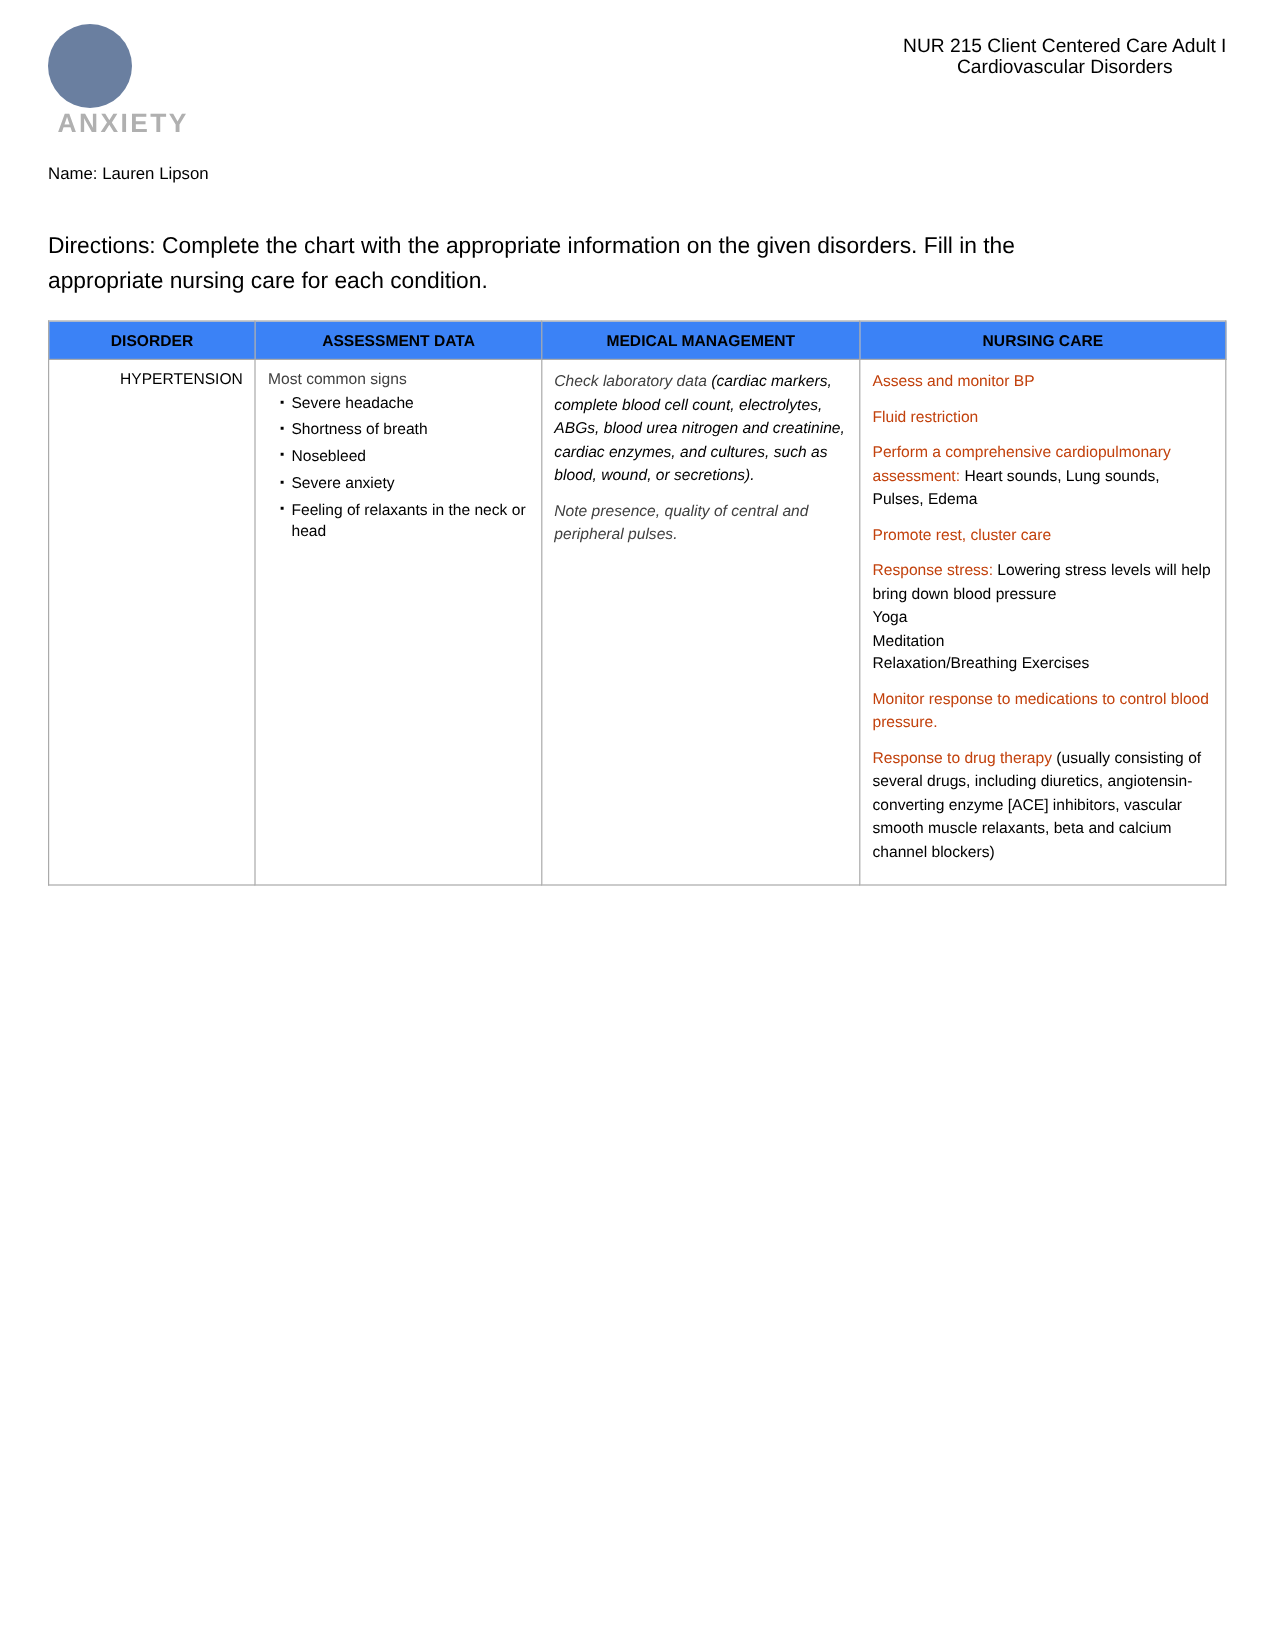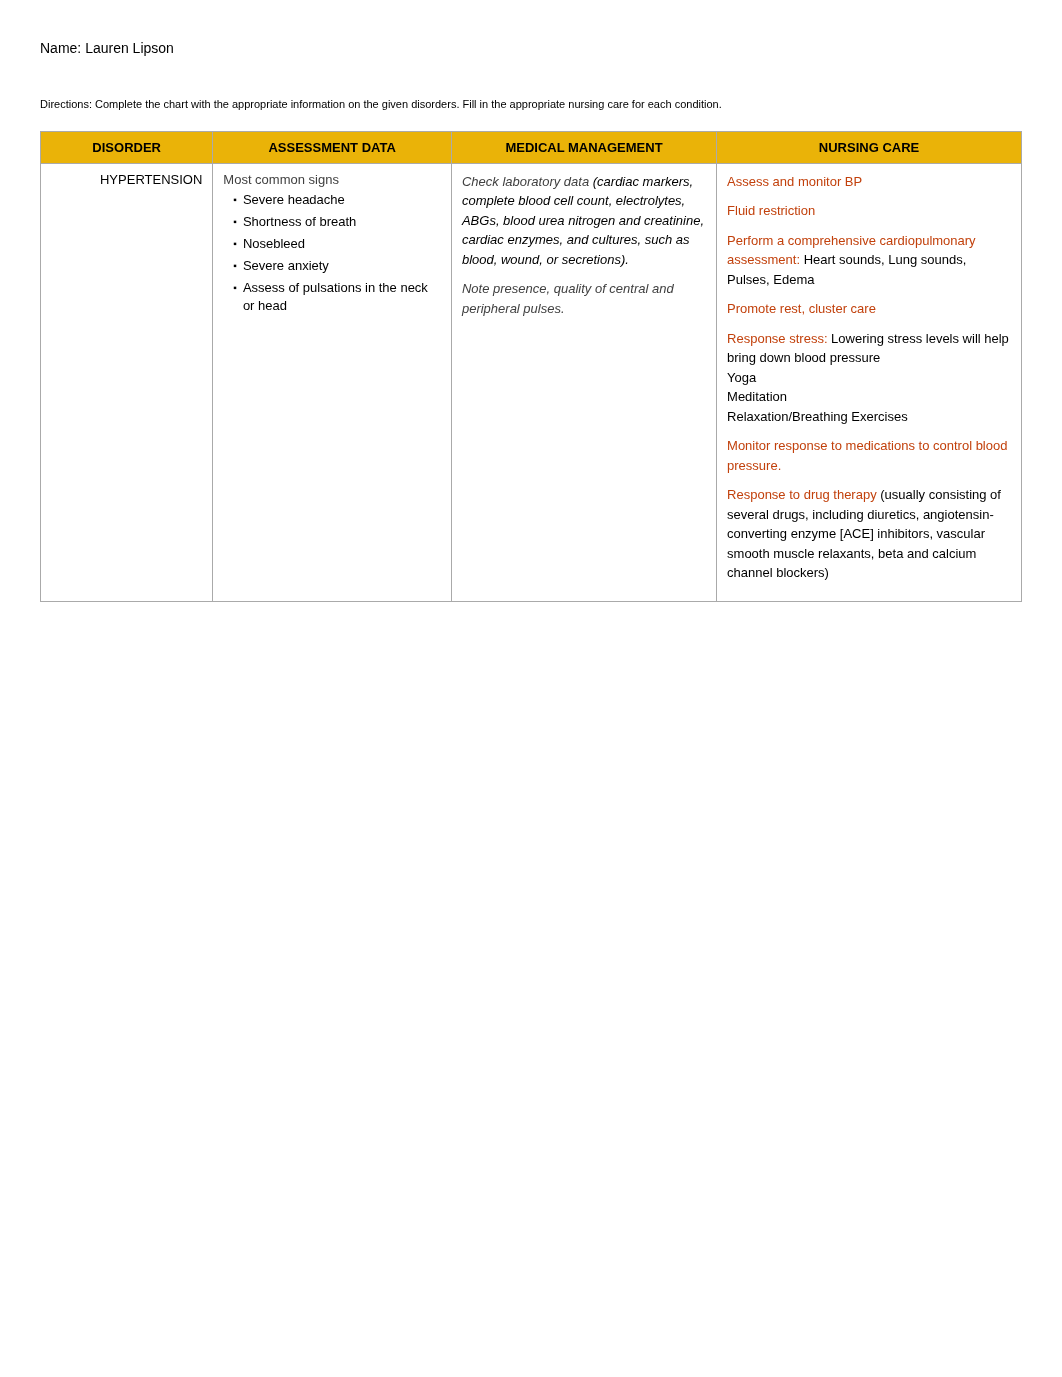--- a/index.html
+++ b/index.html
@@ -43,38 +43,38 @@
       font-size: 16px;
       font-weight: normal;
       color: #000;
       margin-top: 10px;
     }
     .name-line {
       margin-bottom: 14px;
       font-size: 14px;
     }
     .directions {
-      font-size: 11px;
+      font-size: 19px;
       margin-bottom: 18px;
       max-width: 860px;
       line-height: 1.5;
       margin-top: 40px;
     }
     .main-table {
       width: 100%;
       border-collapse: collapse;
       border: 1px solid #aaa;
     }
     .main-table th, .main-table td {
       border: 1px solid #aaa;
       vertical-align: top;
       padding: 8px 10px;
     }
     .main-table thead tr {
-      background: #eab308;
+      background: #3b82f6;
     }
     .main-table th {
       text-align: center;
       font-weight: bold;
       font-size: 13px;
       text-transform: uppercase;
     }
     .disorder-cell {
       font-weight: normal;
       font-size: 13px;
@@ -121,20 +121,28 @@
     }
     .nursing-section .label {
       color: #c2410c;
       font-weight: normal;
     }
   </style>
 </head>
 <body>
 
 <div class="header-area">
+  <div class="logo-area">
+    <span class="logo-circle"></span>
+    <span class="logo-text">ANXIETY</span>
+  </div>
+  <div class="course-info">
+    <div>NUR 215 Client Centered Care Adult I</div>
+    <div>Cardiovascular Disorders</div>
+  </div>
 </div>
 
 <div class="name-line">
   <span>Name:</span>
   <span>Lauren Lipson</span>
 </div>
 
 <div class="directions">Directions: Complete the chart with the appropriate information on the given disorders. Fill in the appropriate nursing care for each condition.</div>
 
 <table class="main-table">
@@ -149,21 +157,21 @@
   <tbody id="table-body">
   <tr>
         <td class="disorder-cell">HYPERTENSION</td>
         <td class="assessment-cell">
           <div class="pink">Most common signs</div>
           <ul class="bullet-list">
             <li>Severe headache</li>
             <li>Shortness of breath</li>
             <li>Nosebleed</li>
             <li>Severe anxiety</li>
-            <li>Assess of pulsations in the neck or head</li>
+            <li>Feeling of relaxants in the neck or head</li>
           </ul>
         </td>
         <td class="medical-cell">
           <p class="medical-text"><span class="pink">Check laboratory data</span> (cardiac markers, complete blood cell count, electrolytes, ABGs, blood urea nitrogen and creatinine, cardiac enzymes, and cultures, such as blood, wound, or secretions).</p>
           <div style="height: 10px;"></div>
           <p class="medical-text"><span class="pink">Note presence, quality of central and peripheral pulses.</span></p>
         </td>
         <td class="nursing-cell">
           <div class="nursing-section"><span class="pink label">Assess and monitor BP</span></div>
           <div class="nursing-section"><span class="pink label">Fluid restriction</span></div>

